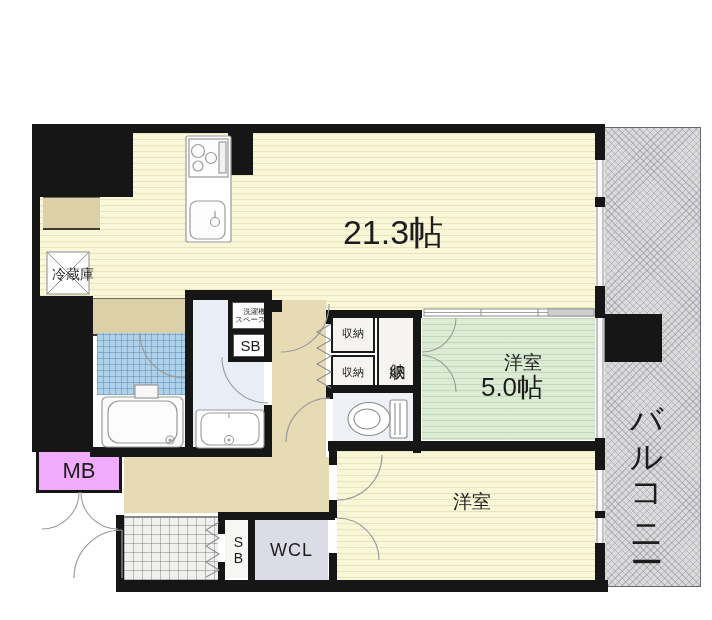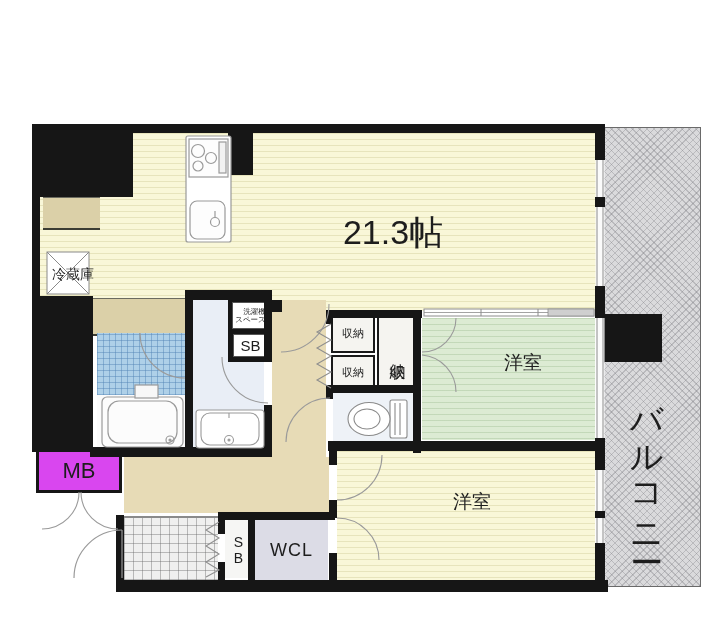--- a/index.html
+++ b/index.html
@@ -86,21 +86,21 @@
   <div class="wbox" style="left:232px;top:302px;width:37px;height:27px;">
     <span class="label" style="position:static;font-size:7.5px;text-align:right;">
       <span>洗濯機</span><br>
       <span>スペース</span>
     </span>
   </div>
   <div class="wbox" style="left:233px;top:334px;width:35px;height:23px;">
     <span class="label" style="position:static;font-size:15px;font-weight:500;">SB</span>
   </div>
 
-  <div class="abs center" style="left:36px;top:448px;width:86px;height:45px;background:#d946ef;border:3px solid #161616;box-sizing:border-box;">
+  <div class="abs center" style="left:36px;top:448px;width:86px;height:45px;background:#f0abfc;border:3px solid #161616;box-sizing:border-box;">
     <span class="label" style="position:static;font-size:22px;font-weight:500;">MB</span>
   </div>
 
   <div class="wall" style="left:32px;top:124px;width:570px;height:9px;"></div>
   <div class="wall" style="left:32px;top:124px;width:101px;height:73px;"></div>
   <div class="wall" style="left:32px;top:124px;width:8px;height:324px;"></div>
   <div class="wall" style="left:32px;top:296px;width:61px;height:156px;"></div>
   <div class="wall" style="left:228px;top:133px;width:25px;height:42px;"></div>
   <div class="wall" style="left:185px;top:296px;width:8px;height:40px;"></div>
   <div class="wall" style="left:185px;top:290px;width:87px;height:10px;"></div>
@@ -236,20 +236,23 @@
     <line x1="124" y1="517" x2="218" y2="517" stroke="#8a8a8a" stroke-width="2"></line>
   </svg>
 
   <div class="label center" style="left:328px;top:215px;width:130px;font-size:34px;font-weight:500;">
     <span>21.3帖</span>
   </div>
 
   <div class="label center" style="left:478px;top:353px;width:90px;font-size:19px;font-weight:500;">
     <span>洋室</span>
   </div>
+  <div class="label center" style="left:457px;top:374px;width:110px;font-size:26px;font-weight:500;">
+    <span>5.0帖</span>
+  </div>
 
   <div class="label center" style="left:427px;top:492px;width:90px;font-size:19px;font-weight:500;">
     <span>洋室</span>
   </div>
 
   <div class="label vtext" style="left:629px;top:383px;height:195px;font-size:33px;letter-spacing:3px;">
     <span>バルコニー</span>
   </div>
 
   <div class="label center vupright" style="left:225px;top:524px;width:26px;height:52px;font-size:14px;font-weight:500;">

